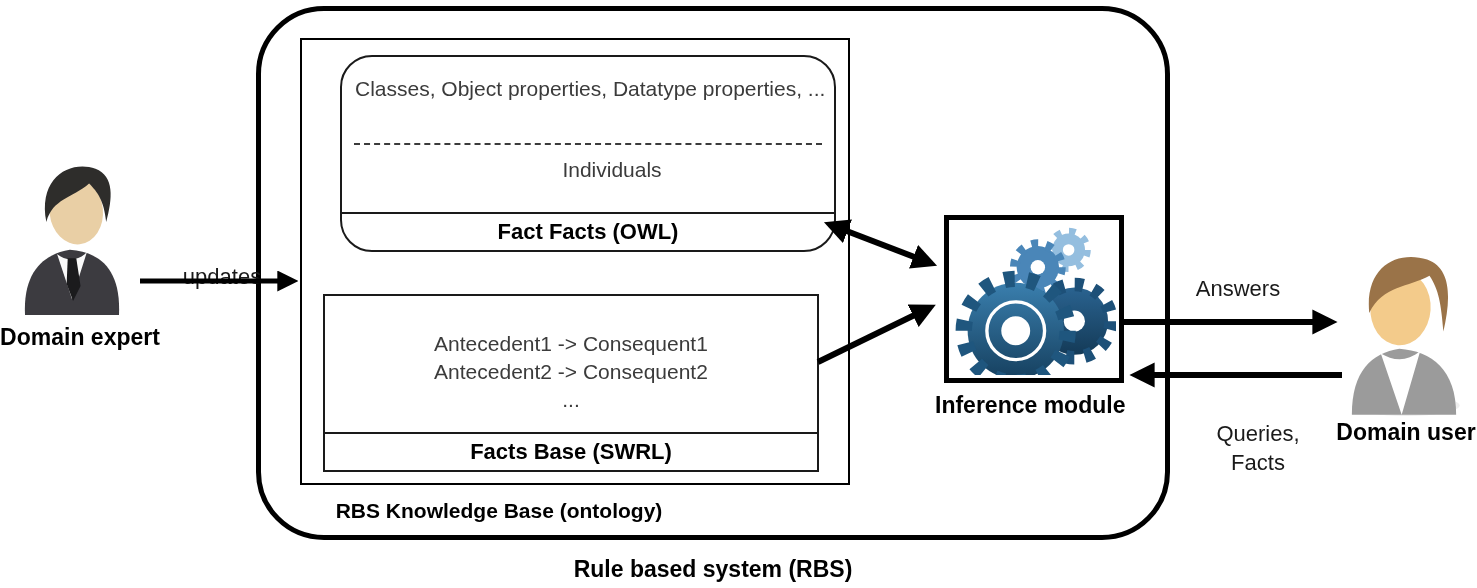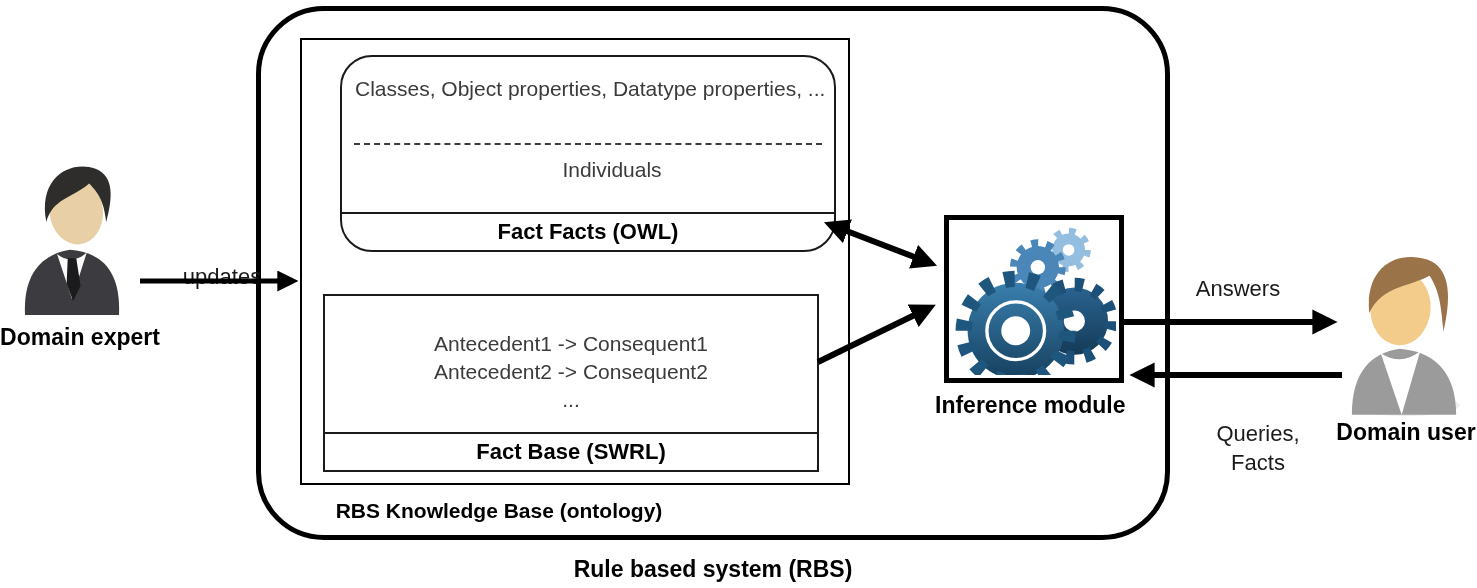--- a/index.html
+++ b/index.html
@@ -73,21 +73,21 @@
     <div class="fb-line2">Individuals</div>
     <div class="box-footer">Fact Facts (OWL)</div>
   </div>
 
   <div class="abs stack-box rule-box">
     <div class="rb-content">
       <div>Antecedent1 -&gt; Consequent1</div>
       <div>Antecedent2 -&gt; Consequent2</div>
       <div>...</div>
     </div>
-    <div class="box-footer">Fact Base (SWRL)</div>
+    <div class="box-footer">Facts Base (SWRL)</div>
   </div>
 
   <div class="abs inference-box">
     <svg class="icon-svg" width="164" height="152" viewBox="0 0 170 158">
       <defs>
         <linearGradient id="gBig" x1="0" y1="0" x2="0" y2="1">
           <stop offset="0" stop-color="#3a7fae"></stop>
             <stop offset="1" stop-color="#16405f"></stop>
         </linearGradient>
         <linearGradient id="gRight" x1="0" y1="0" x2="0" y2="1">

